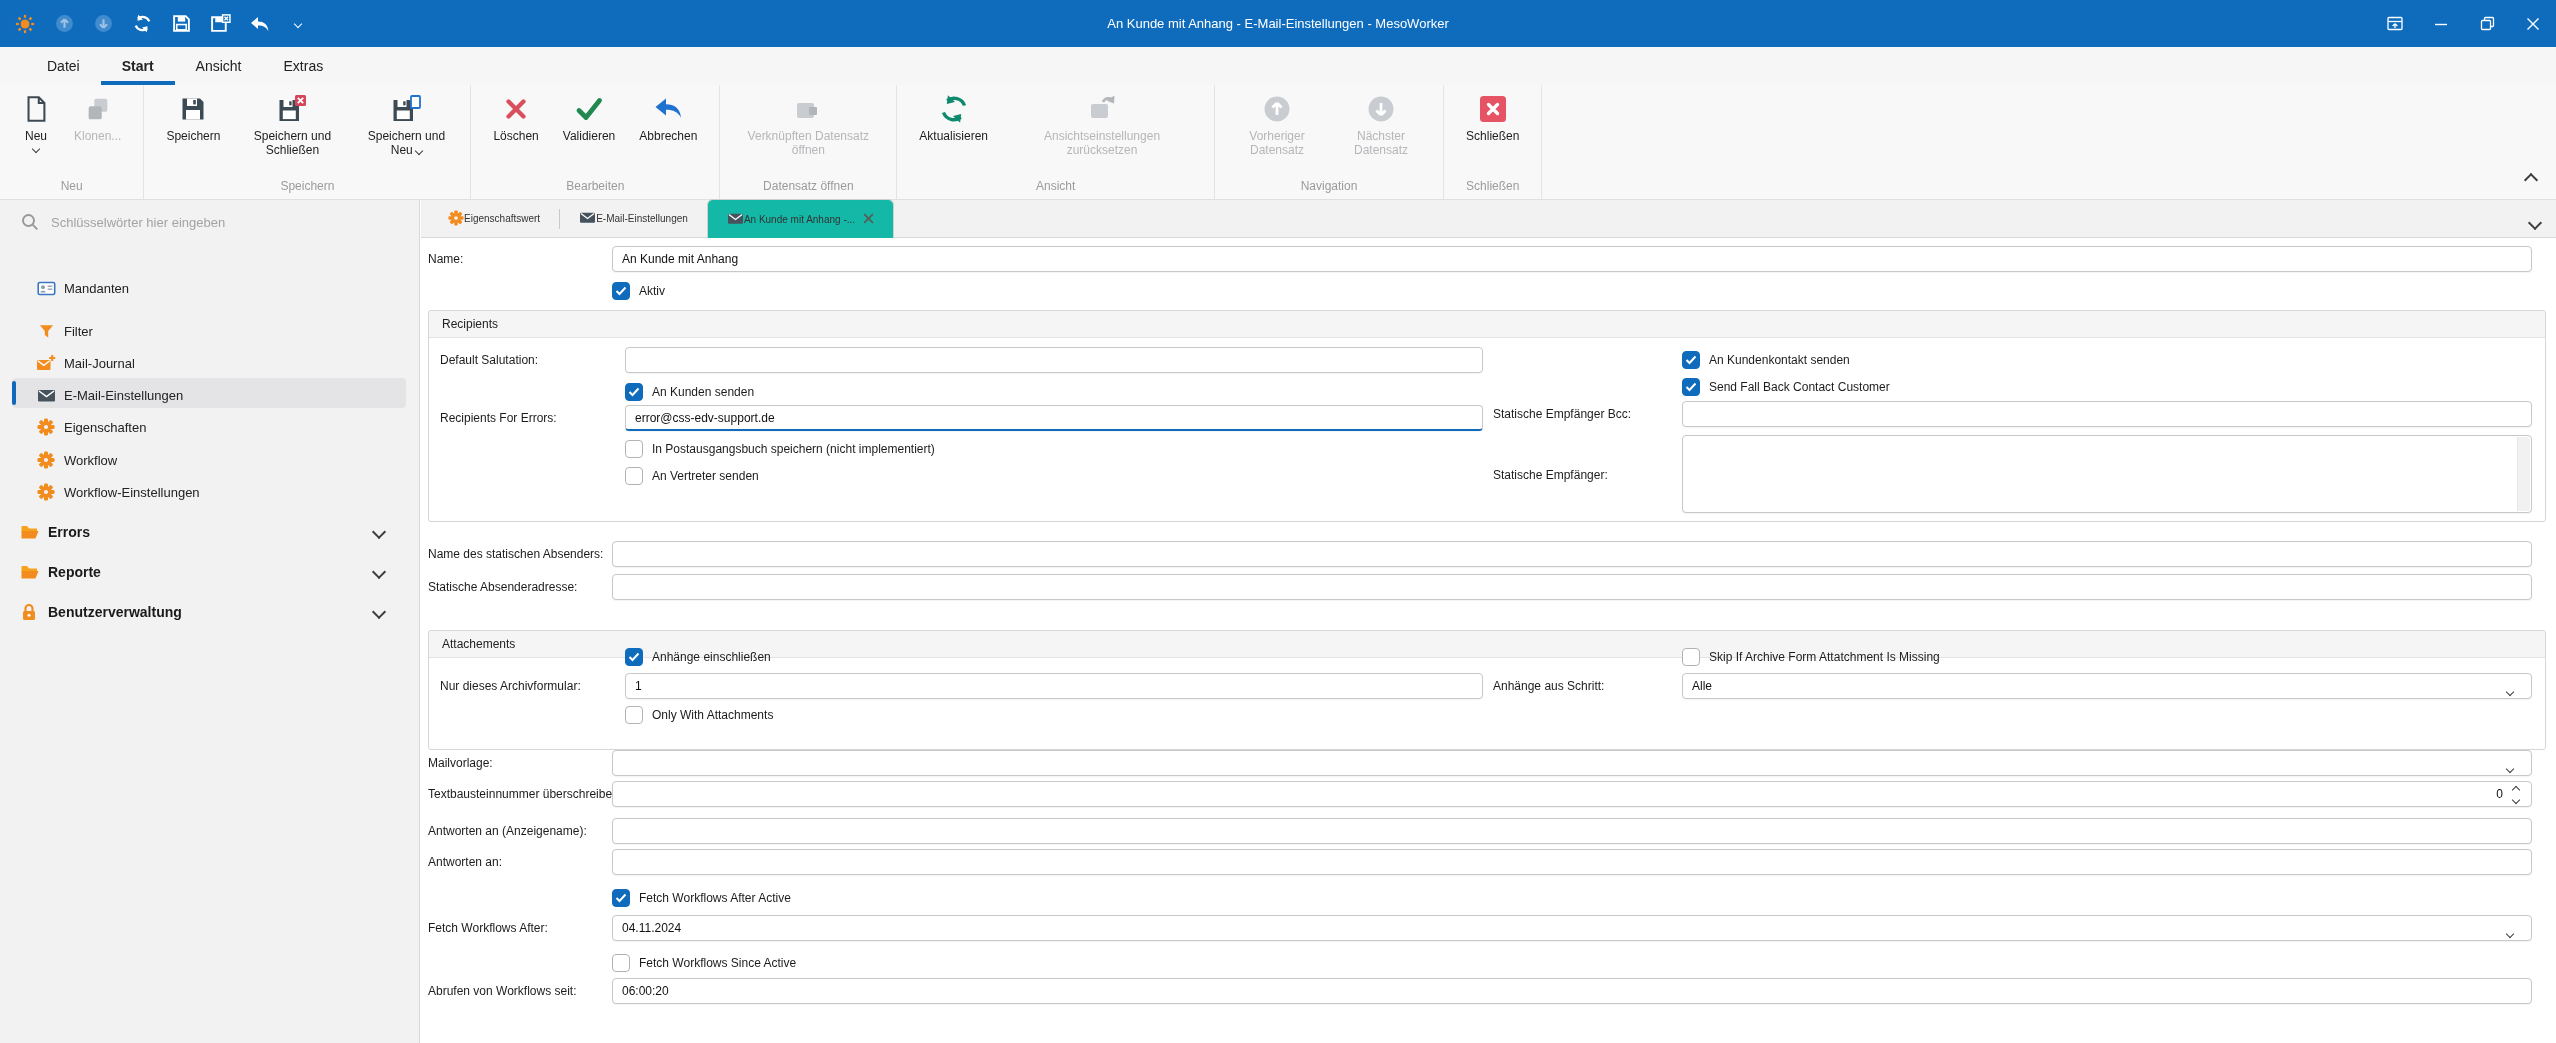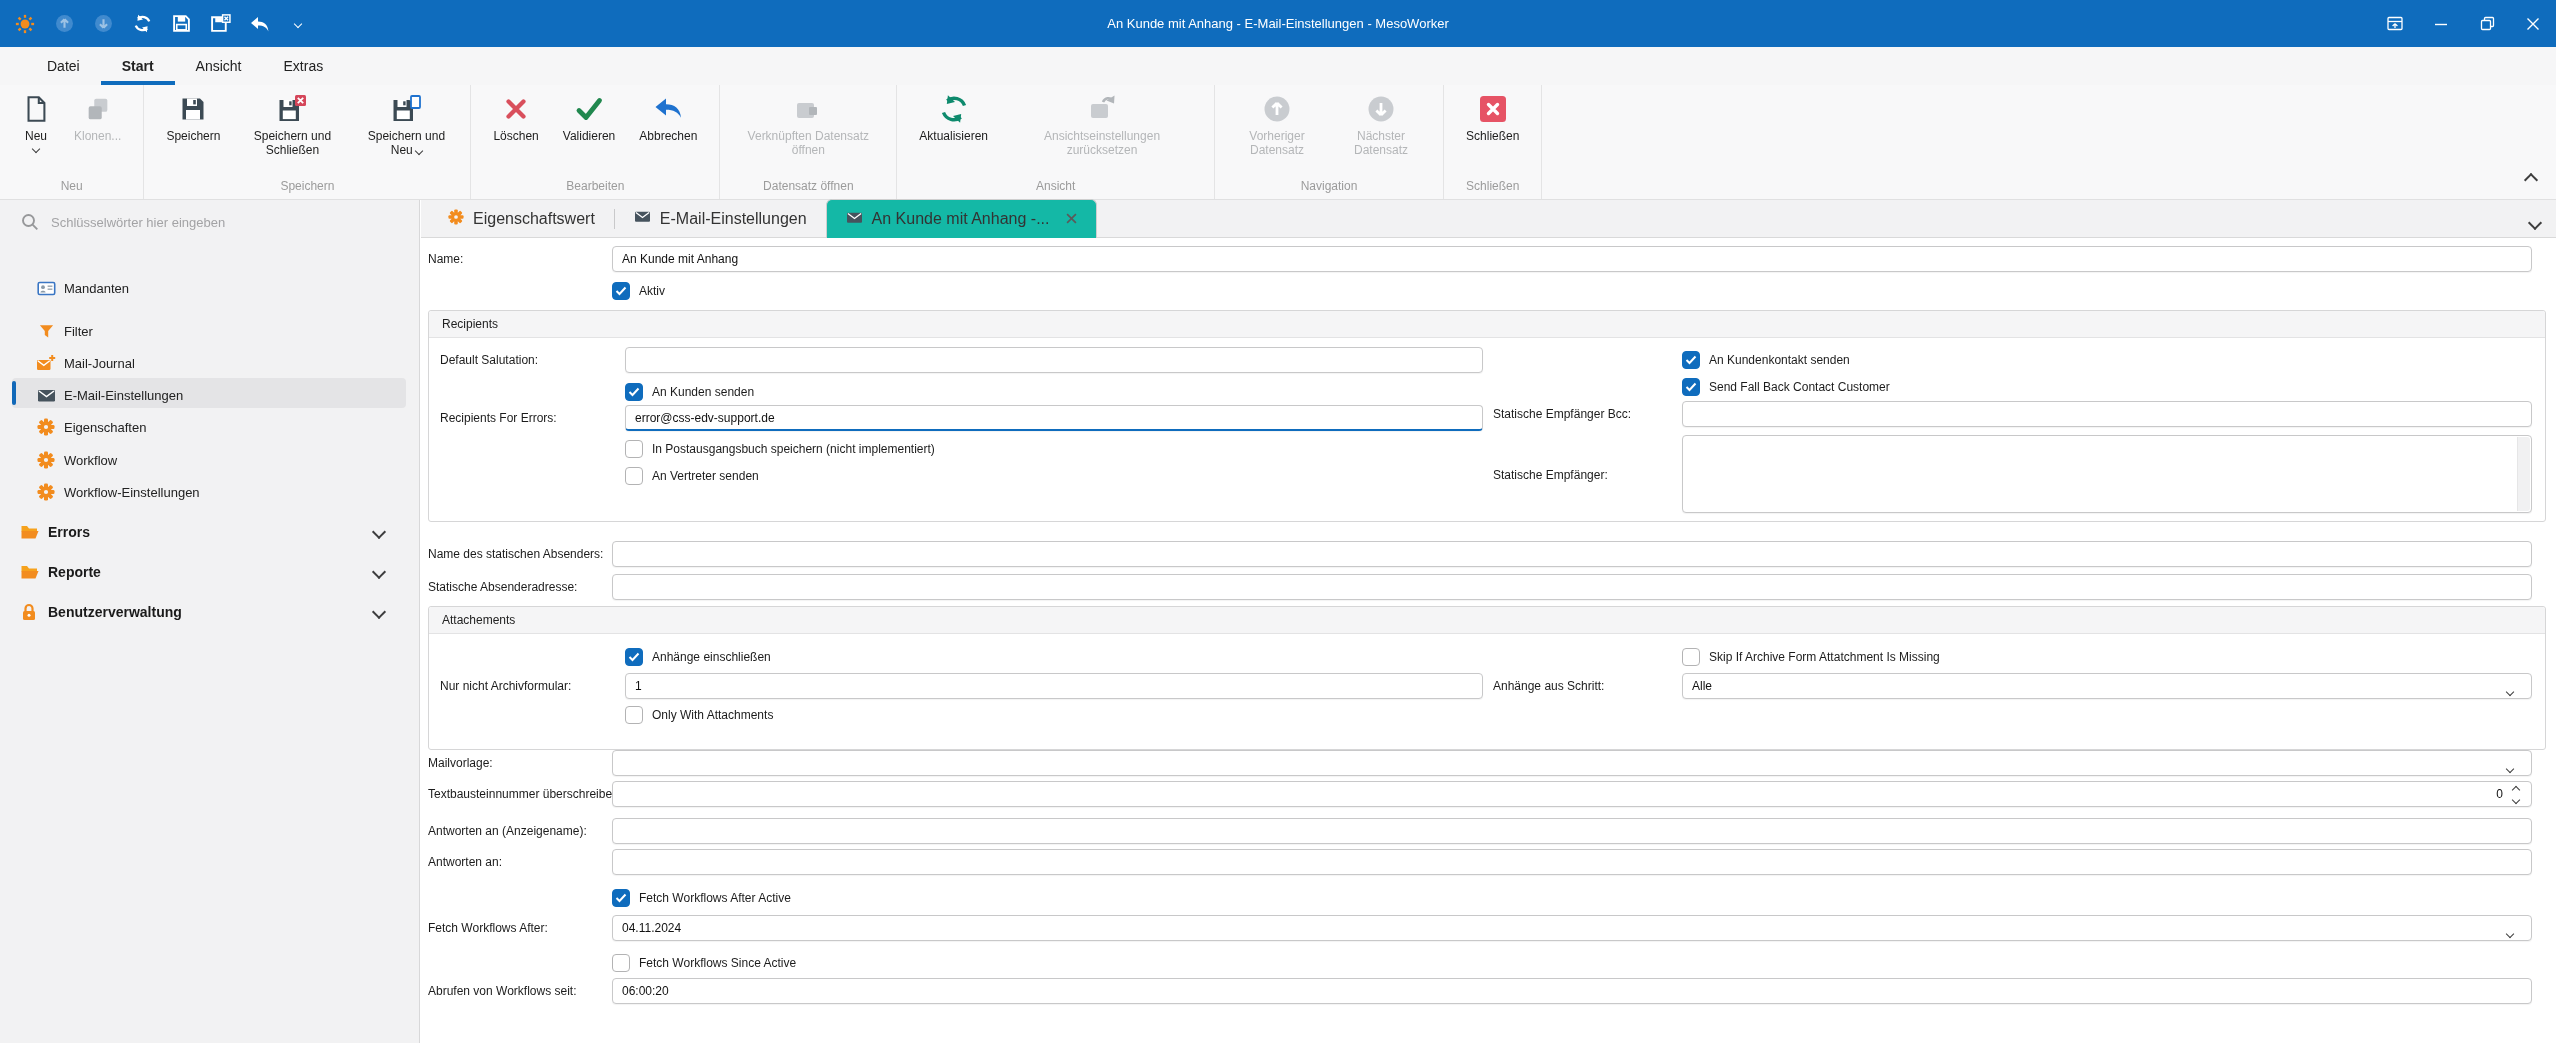--- a/index.html
+++ b/index.html
@@ -47,21 +47,21 @@
   .s-chv{position:absolute;right:36px;}
   .sel-bg{position:absolute;left:12px;top:178px;width:394px;height:30px;background:#e4e4e6;border-radius:4px;}
   .sel-bar{position:absolute;left:12px;top:181px;width:4px;height:24px;background:#1168b8;border-radius:2px;}
   .search-row{position:absolute;left:0;top:8px;width:420px;height:28px;display:flex;align-items:center;}
   .search-input{border:none;background:transparent;outline:none;margin-left:9px;font-size:13px;color:#555;width:330px;font-family:"Liberation Sans",sans-serif;}
   .search-input::placeholder{color:#a3a3a5;}
 
   
   .main{position:absolute;left:421px;top:200px;width:2135px;height:843px;background:#fff;}
   .tabstrip{position:absolute;left:0;top:0;width:2135px;height:38px;background:#f2f2f3;border-bottom:1px solid #d9d9d9;display:flex;align-items:flex-end;box-sizing:border-box;padding-left:8px;}
-  .dtab{height:37px;display:flex;align-items:center;gap:9px;padding:0 19px;font-size:16px;color:#333;justify-content:center;}
+  .dtab{height:37px;display:flex;align-items:center;padding:0 19px;font-size:10px;color:#333;justify-content:center;}
   .tabsep{width:1px;height:20px;background:#c9c9ca;margin-bottom:8px;}
   .dtab.active{background:#14b8a6;border:1px solid #cfcfcf;border-bottom:none;border-radius:6px 6px 0 0;margin-bottom:-1px;height:38px;position:relative;}
   .tabstrip-chv{position:absolute;right:16px;top:14px;}
 
   
   .flbl{position:absolute;font-size:12px;color:#1c1c1c;height:26px;line-height:26px;white-space:nowrap;}
   .inp{position:absolute;height:26px;box-sizing:border-box;border:1px solid #c8c8c9;border-radius:4px;background:#fff;
        font-family:"Liberation Sans",sans-serif;font-size:12px;padding:0 9px;color:#111;outline:none;box-shadow:0 1px 1px rgba(0,0,0,.05);}
   .inp.focus{border-bottom:2px solid #0f6cbd;}
   .inp.num{text-align:right;padding-right:28px;}
@@ -641,42 +641,42 @@
         </span>
       <span class="cb-lbl">An Vertreter senden</span>
     </div>
 
     <span class="flbl" style="left:7px;top:341px">Name des statischen Absenders:</span>
     <input class="inp" style="left: 191px; top: 341px; width: 1920px;" value="">
 
     <span class="flbl" style="left:7px;top:374px">Statische Absenderadresse:</span>
     <input class="inp" style="left: 191px; top: 374px; width: 1920px;" value="">
 
-    <div class="gbox" style="left:7px;top:406px;width:2118px;height:144px">
+    <div class="gbox" style="left:7px;top:430px;width:2118px;height:120px">
       <div class="gbox-hdr">Attachements</div>
     </div>
 
     <div class="cbrow" style="left:204px;top:447px">
       <span class="cb checked">
           <svg width="12" height="10" viewBox="0 0 12 10">
             <polyline points="1.5,5 4.5,8 10.5,1.5" fill="none" stroke="#fff" stroke-width="2"></polyline>
           </svg>
         </span>
       <span class="cb-lbl">Anhänge einschließen</span>
     </div>
     <div class="cbrow" style="left:1261px;top:447px">
       <span class="cb">
           <svg width="12" height="10" viewBox="0 0 12 10">
             <polyline points="1.5,5 4.5,8 10.5,1.5" fill="none" stroke="#fff" stroke-width="2"></polyline>
           </svg>
         </span>
       <span class="cb-lbl">Skip If Archive Form Attatchment Is Missing</span>
     </div>
 
-    <span class="flbl" style="left:19px;top:473px">Nur nicht Archivformular:</span>
+    <span class="flbl" style="left:19px;top:473px">Nur dieses Archivformular:</span>
     <input class="inp" style="left: 204px; top: 473px; width: 858px;" value="1">
 
     <span class="flbl" style="left:1072px;top:473px">Anhänge aus Schritt:</span>
     <input class="inp" style="left: 1261px; top: 473px; width: 850px;" value="Alle">
     <span class="selchv" style="left:2086px;top:481px"><span class="chv sm"></span></span>
 
     <div class="cbrow" style="left:204px;top:505px">
       <span class="cb">
           <svg width="12" height="10" viewBox="0 0 12 10">
             <polyline points="1.5,5 4.5,8 10.5,1.5" fill="none" stroke="#fff" stroke-width="2"></polyline>

